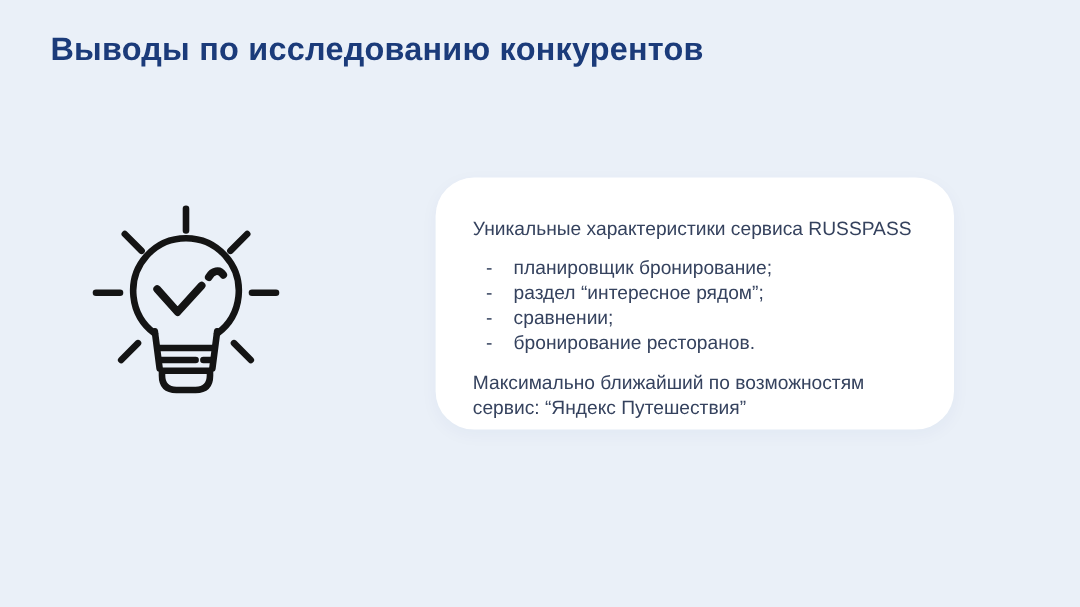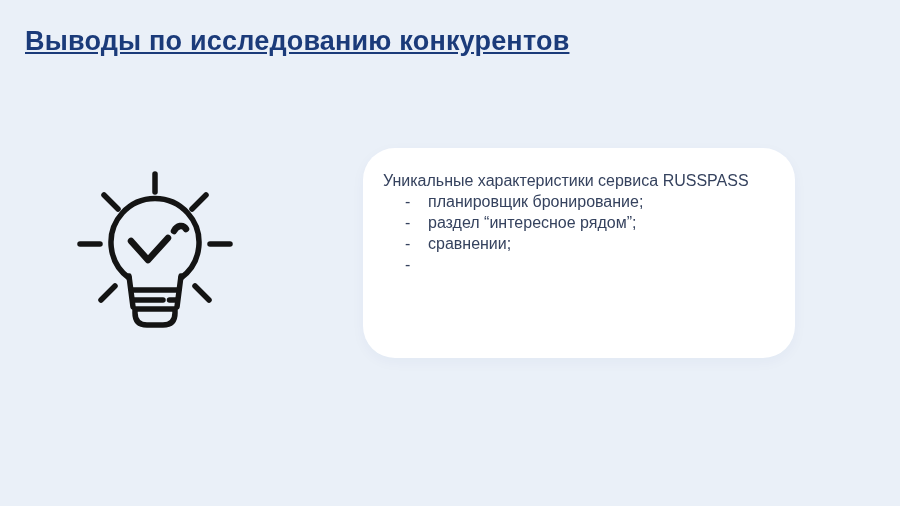--- a/index.html
+++ b/index.html
@@ -9,28 +9,27 @@
   }
   .slide {
     position: relative;
     width: 900px;
     height: 506px;
     background: #eaf0f8;
     overflow: hidden;
   }
   .slide-title {
     position: absolute;
-    left: 25px;
+    left: 42px;
     top: 26px;
     margin: 0;
     font-size: 27px;
     font-weight: 700;
     letter-spacing: 0.2px;
     color: #1b3b7a;
-    text-decoration: underline;
   }
   .icon-wrap {
     position: absolute;
     left: 75px;
     top: 170px;
     width: 160px;
     height: 160px;
   }
   .card {
     position: absolute;
@@ -42,21 +41,21 @@
     background: #ffffff;
     border-radius: 32px;
     padding: 22px 18px 18px 20px;
     box-shadow: 0 4px 14px rgba(30, 60, 120, 0.04);
   }
   .card, .card * {
     font-size: 16px;
     line-height: 21px;
     color: #35425e;
   }
-  .card p { margin: 0; }
+  .card p { margin: 11px; }
   .bullet-list {
     list-style: none;
     margin: 0;
     padding: 0 0 0 22px;
   }
   .bullet-item { display: flex; }
   .bullet-dash {
     width: 23px;
     flex: 0 0 23px;
   }
@@ -111,20 +110,22 @@
       <li class="bullet-item">
         <span class="bullet-dash">-</span>
         <span>раздел “интересное рядом”;</span>
       </li>
       <li class="bullet-item">
         <span class="bullet-dash">-</span>
         <span>сравнении;</span>
       </li>
       <li class="bullet-item">
         <span class="bullet-dash">-</span>
+        <span>бронирование ресторанов.</span>
       </li>
     </ul>
     <p class="closing">
-      <br>
+      <span>Максимально ближайший по возможностям</span><br>
+      <span>сервис: “Яндекс Путешествия”</span>
     </p>
   </div>
 
 </div>
 
 </body></html>

